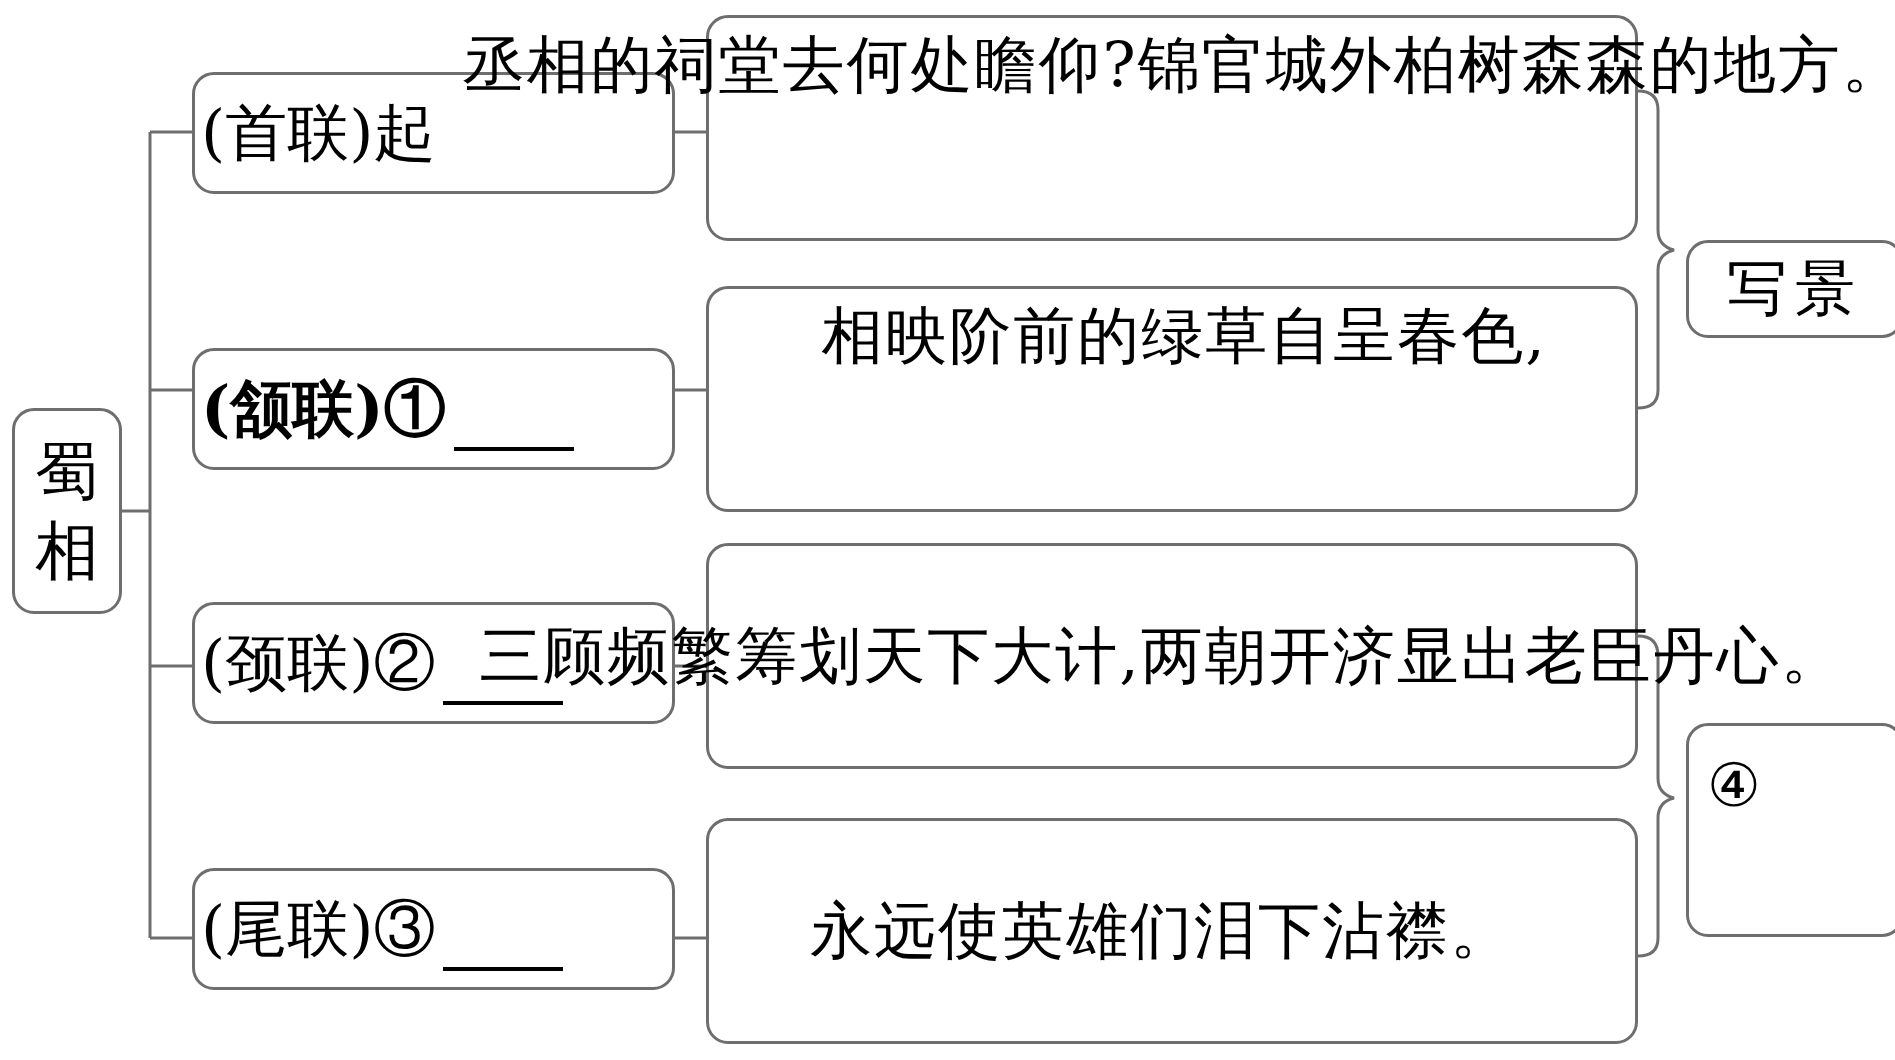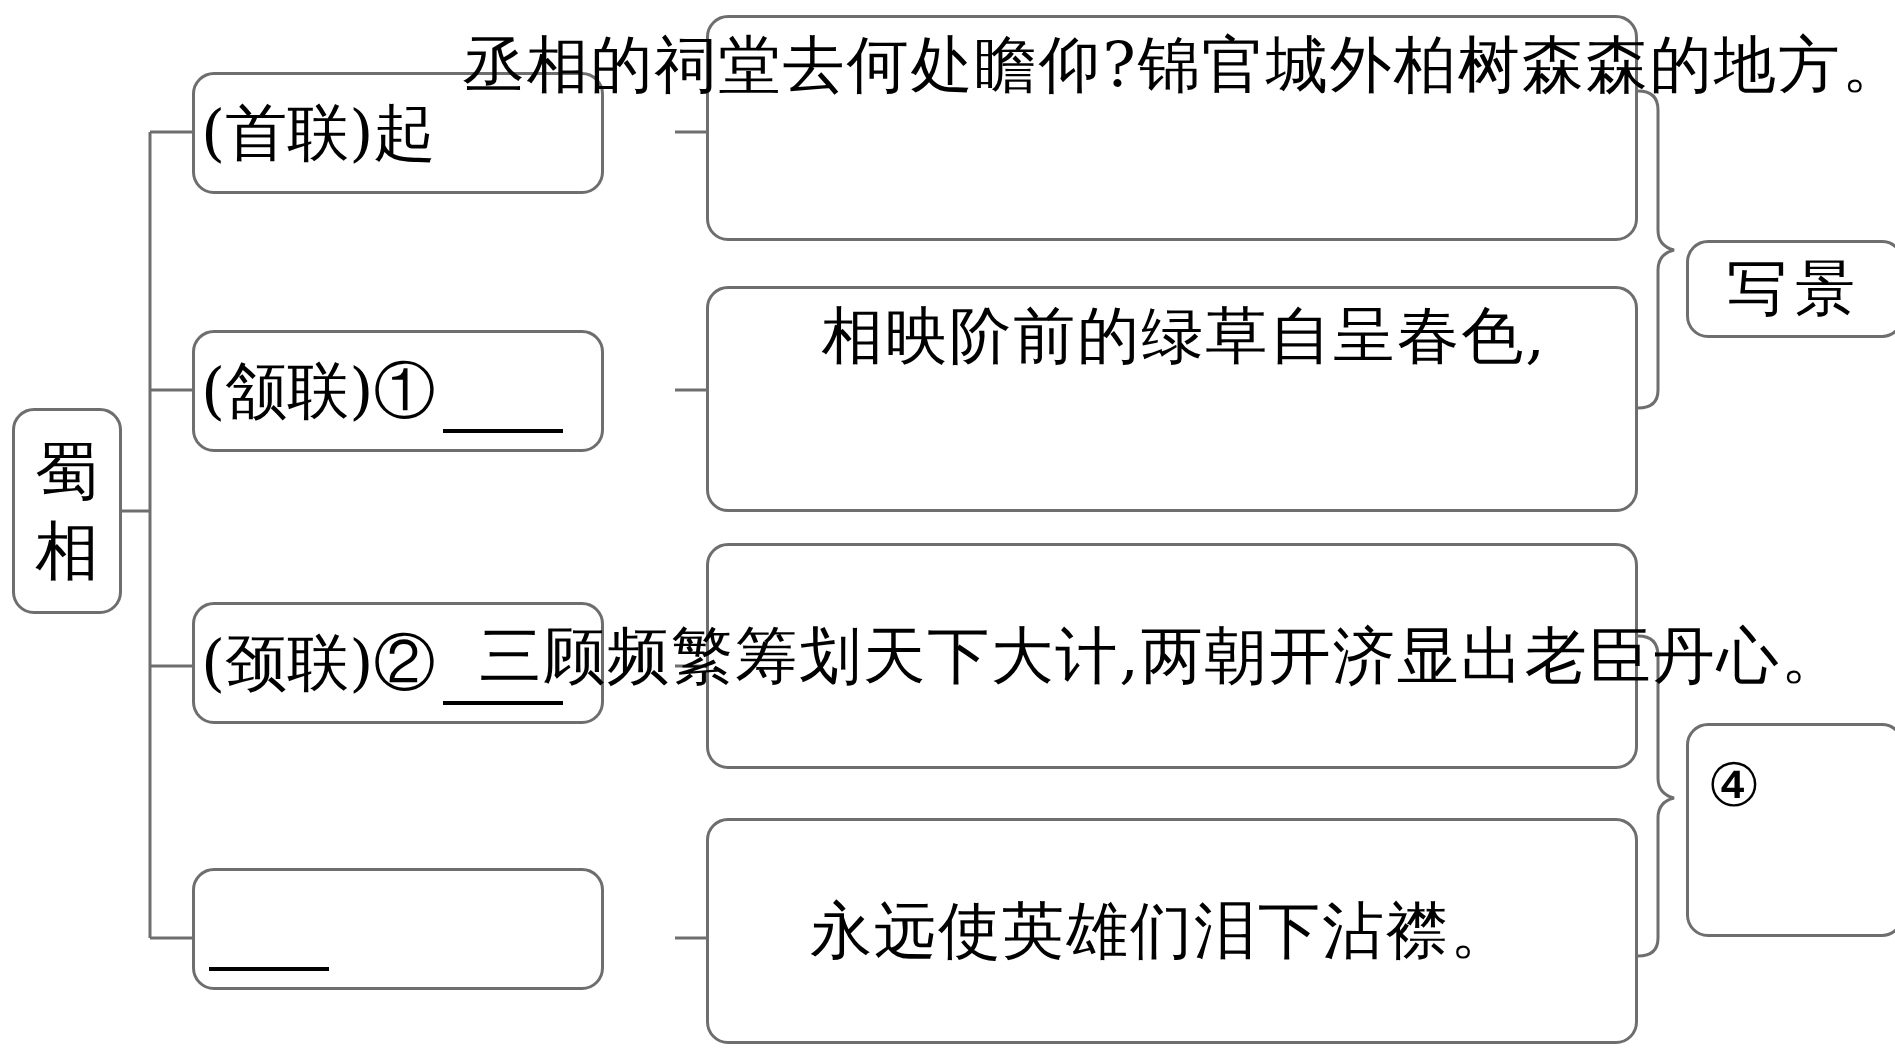--- a/index.html
+++ b/index.html
@@ -5,21 +5,21 @@
   html, body { margin: 0; padding: 0; background: #ffffff; }
   body { width: 1895px; height: 1060px; position: relative; overflow: hidden;
          font-family: "DejaVu Serif", "Liberation Serif", serif; color: #000; }
   .box { position: absolute; box-sizing: border-box; border: 3px solid #6e6e6e;
          border-radius: 22px; background: #fff; }
   .lines { position: absolute; left: 0; top: 0; width: 1895px; height: 1060px; }
   .root { left: 12px; top: 408px; width: 110px; height: 206px;
           display: flex; flex-direction: column; align-items: center; justify-content: center;
           font-size: 64px; line-height: 80px; }
   .root span { display: block; }
-  .stage { left: 192px; width: 412px; height: 122px; font-size: 62px;
+  .stage { left: 192px; width: 483px; height: 122px; font-size: 62px;
            display: flex; align-items: center; padding-left: 6px; white-space: nowrap; }
   .stage .blank { display: inline-block; width: 120px; height: 60px;
                   border-bottom: 4px solid #000; margin-left: 8px; align-self: flex-end; margin-bottom: 16px; }
   .poem { left: 706px; width: 932px; height: 226px; font-size: 62px; line-height: 94px;
           display: flex; flex-direction: row; justify-content: center; padding-left: 24px;
           white-space: nowrap; letter-spacing: 2px; }
   .poem.c { align-items: center; padding-left: 0; padding-right: 20px; }
   .poem div { display: block; }
   .side { left: 1686px; width: 218px; font-size: 60px; margin-top: 33px; }
   .side1 { top: 207px; height: 98px; display: flex; align-items: center; justify-content: center; letter-spacing: 8px; }
@@ -52,29 +52,30 @@
 </svg>
 
 <div class="box root">
   <span>蜀</span>
   <span>相</span>
 </div>
 
 <div class="box stage" style="top:72px;">
   <span>(首联)起</span>
 </div>
-<div class="box stage" style="top:330px;">
+<div class="box stage" style="top:348px;font-weight:bold;">
   <span>(颔联)①</span>
   <span class="blank"></span>
 </div>
 <div class="box stage" style="top:602px;text-align:center;">
   <span>(颈联)②</span>
   <span class="blank"></span>
 </div>
 <div class="box stage" style="top:868px;">
+  <span>(尾联)③</span>
   <span class="blank"></span>
 </div>
 
 <div class="box poem" style="top:15px;">
   <div>丞相的祠堂去何处瞻仰?</div>
   <div>锦官城外柏树森森的地方。</div>
 </div>
 <div class="box poem" style="top:286px;gap:28px;">
   <div>相映阶前的绿草自呈春色,</div>
 </div>

